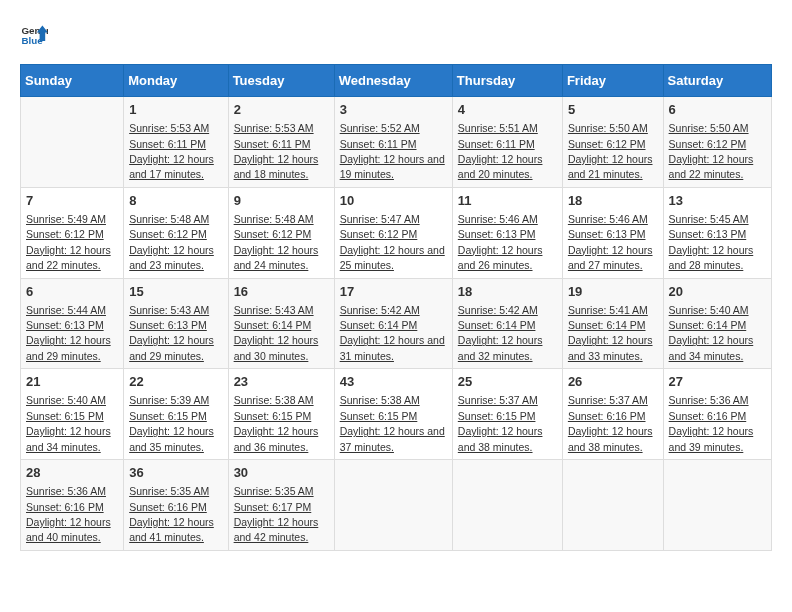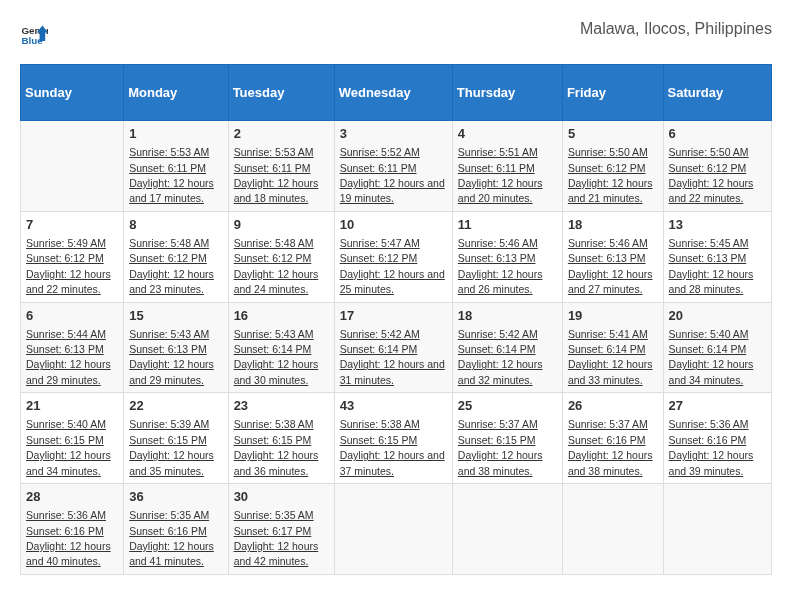--- a/index.html
+++ b/index.html
@@ -38,21 +38,21 @@
       color: #555;
     }
     table {
       width: 100%;
       border-collapse: collapse;
       font-size: 11px;
     }
     thead th {
       background-color: #2878c8;
       color: #fff;
-      padding: 20px 4px;
+      padding: 8px 4px;
       text-align: left;
       font-size: 13px;
       font-weight: bold;
       border: 1px solid #1a6bb5;
     }
     tbody tr {
       border-bottom: 1px solid #ccc;
     }
     tbody td {
       vertical-align: top;
@@ -83,21 +83,20 @@
 
 <div class="header">
   <div class="logo">
     <svg class="logo-icon" viewBox="0 0 40 40">
       <text x="2" y="20" font-size="14" font-weight="bold" fill="#333" font-family="Arial">General</text>
       <text x="2" y="34" font-size="14" font-weight="bold" fill="#1a6bb5" font-family="Arial">Blue</text>
       <polygon points="32,8 40,18 36,18 36,30 28,30 28,18 24,18" fill="#1a6bb5"></polygon>
     </svg>
   </div>
   <div class="title-block">
-    <div class="location">Malawa, Ilocos, Philippines</div>
   </div>
 </div>
 
 <table>
   <thead>
     <tr>
     <th>Sunday</th>
         <th>Monday</th>
         <th>Tuesday</th>
         <th>Wednesday</th>

